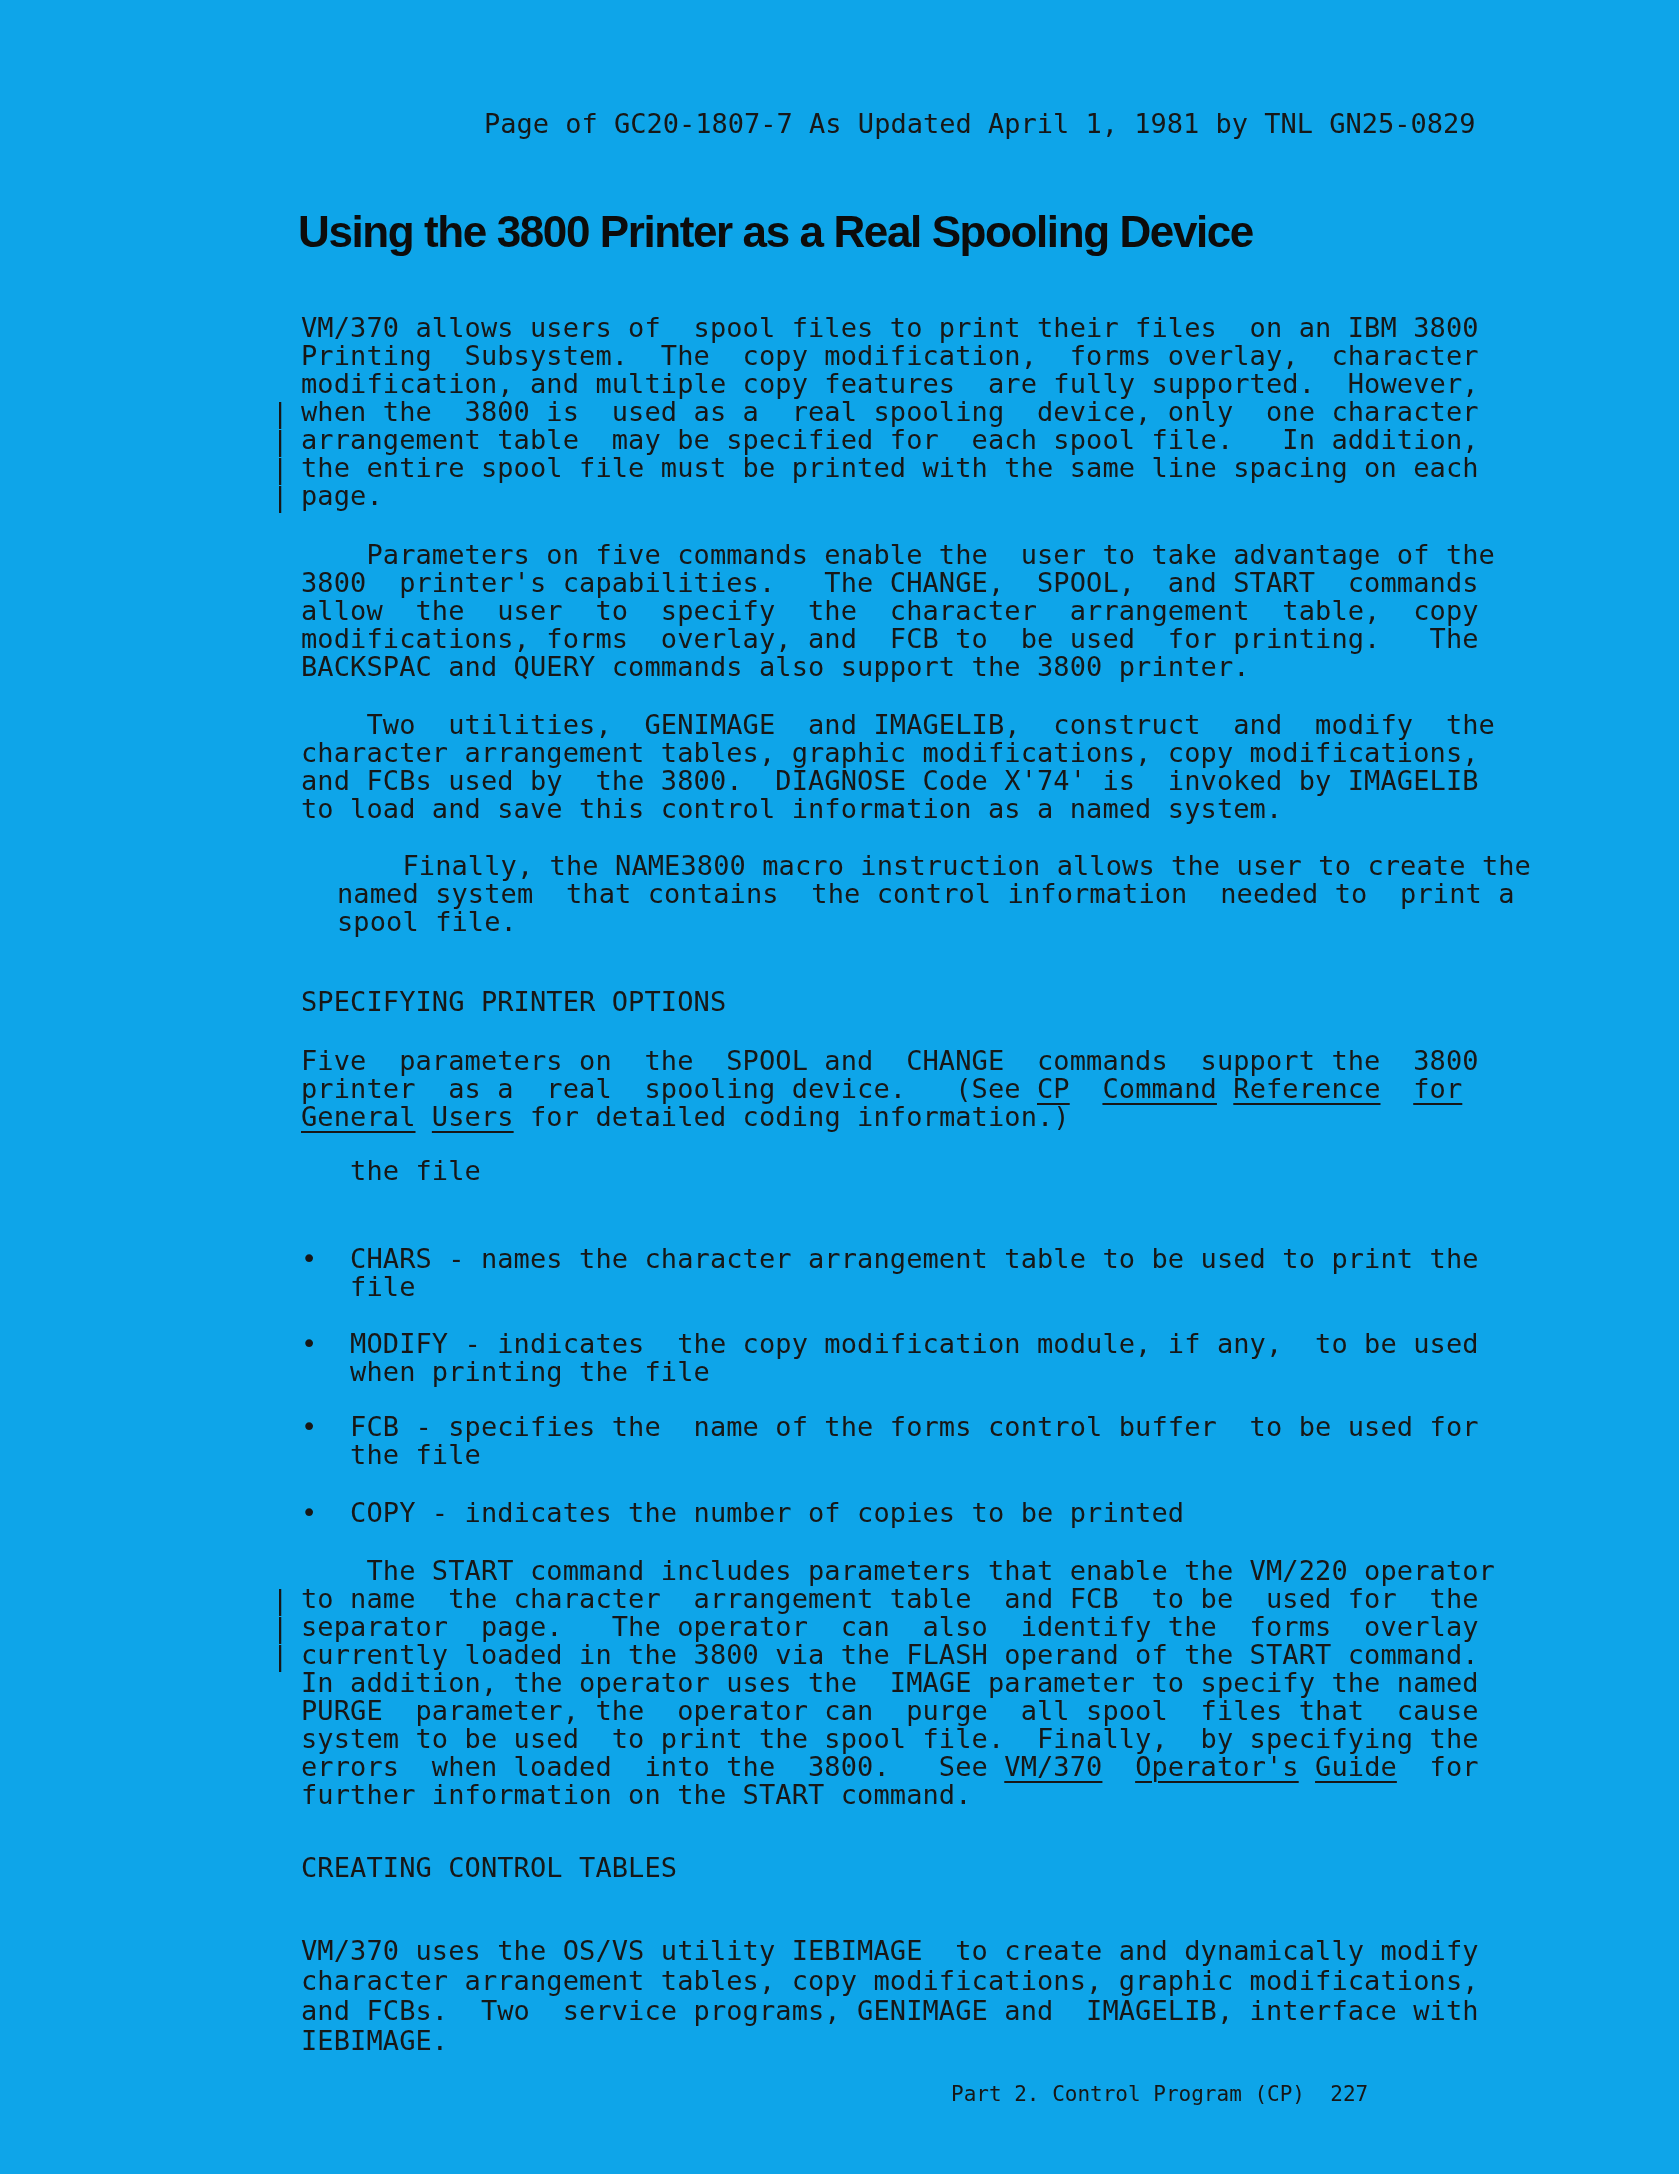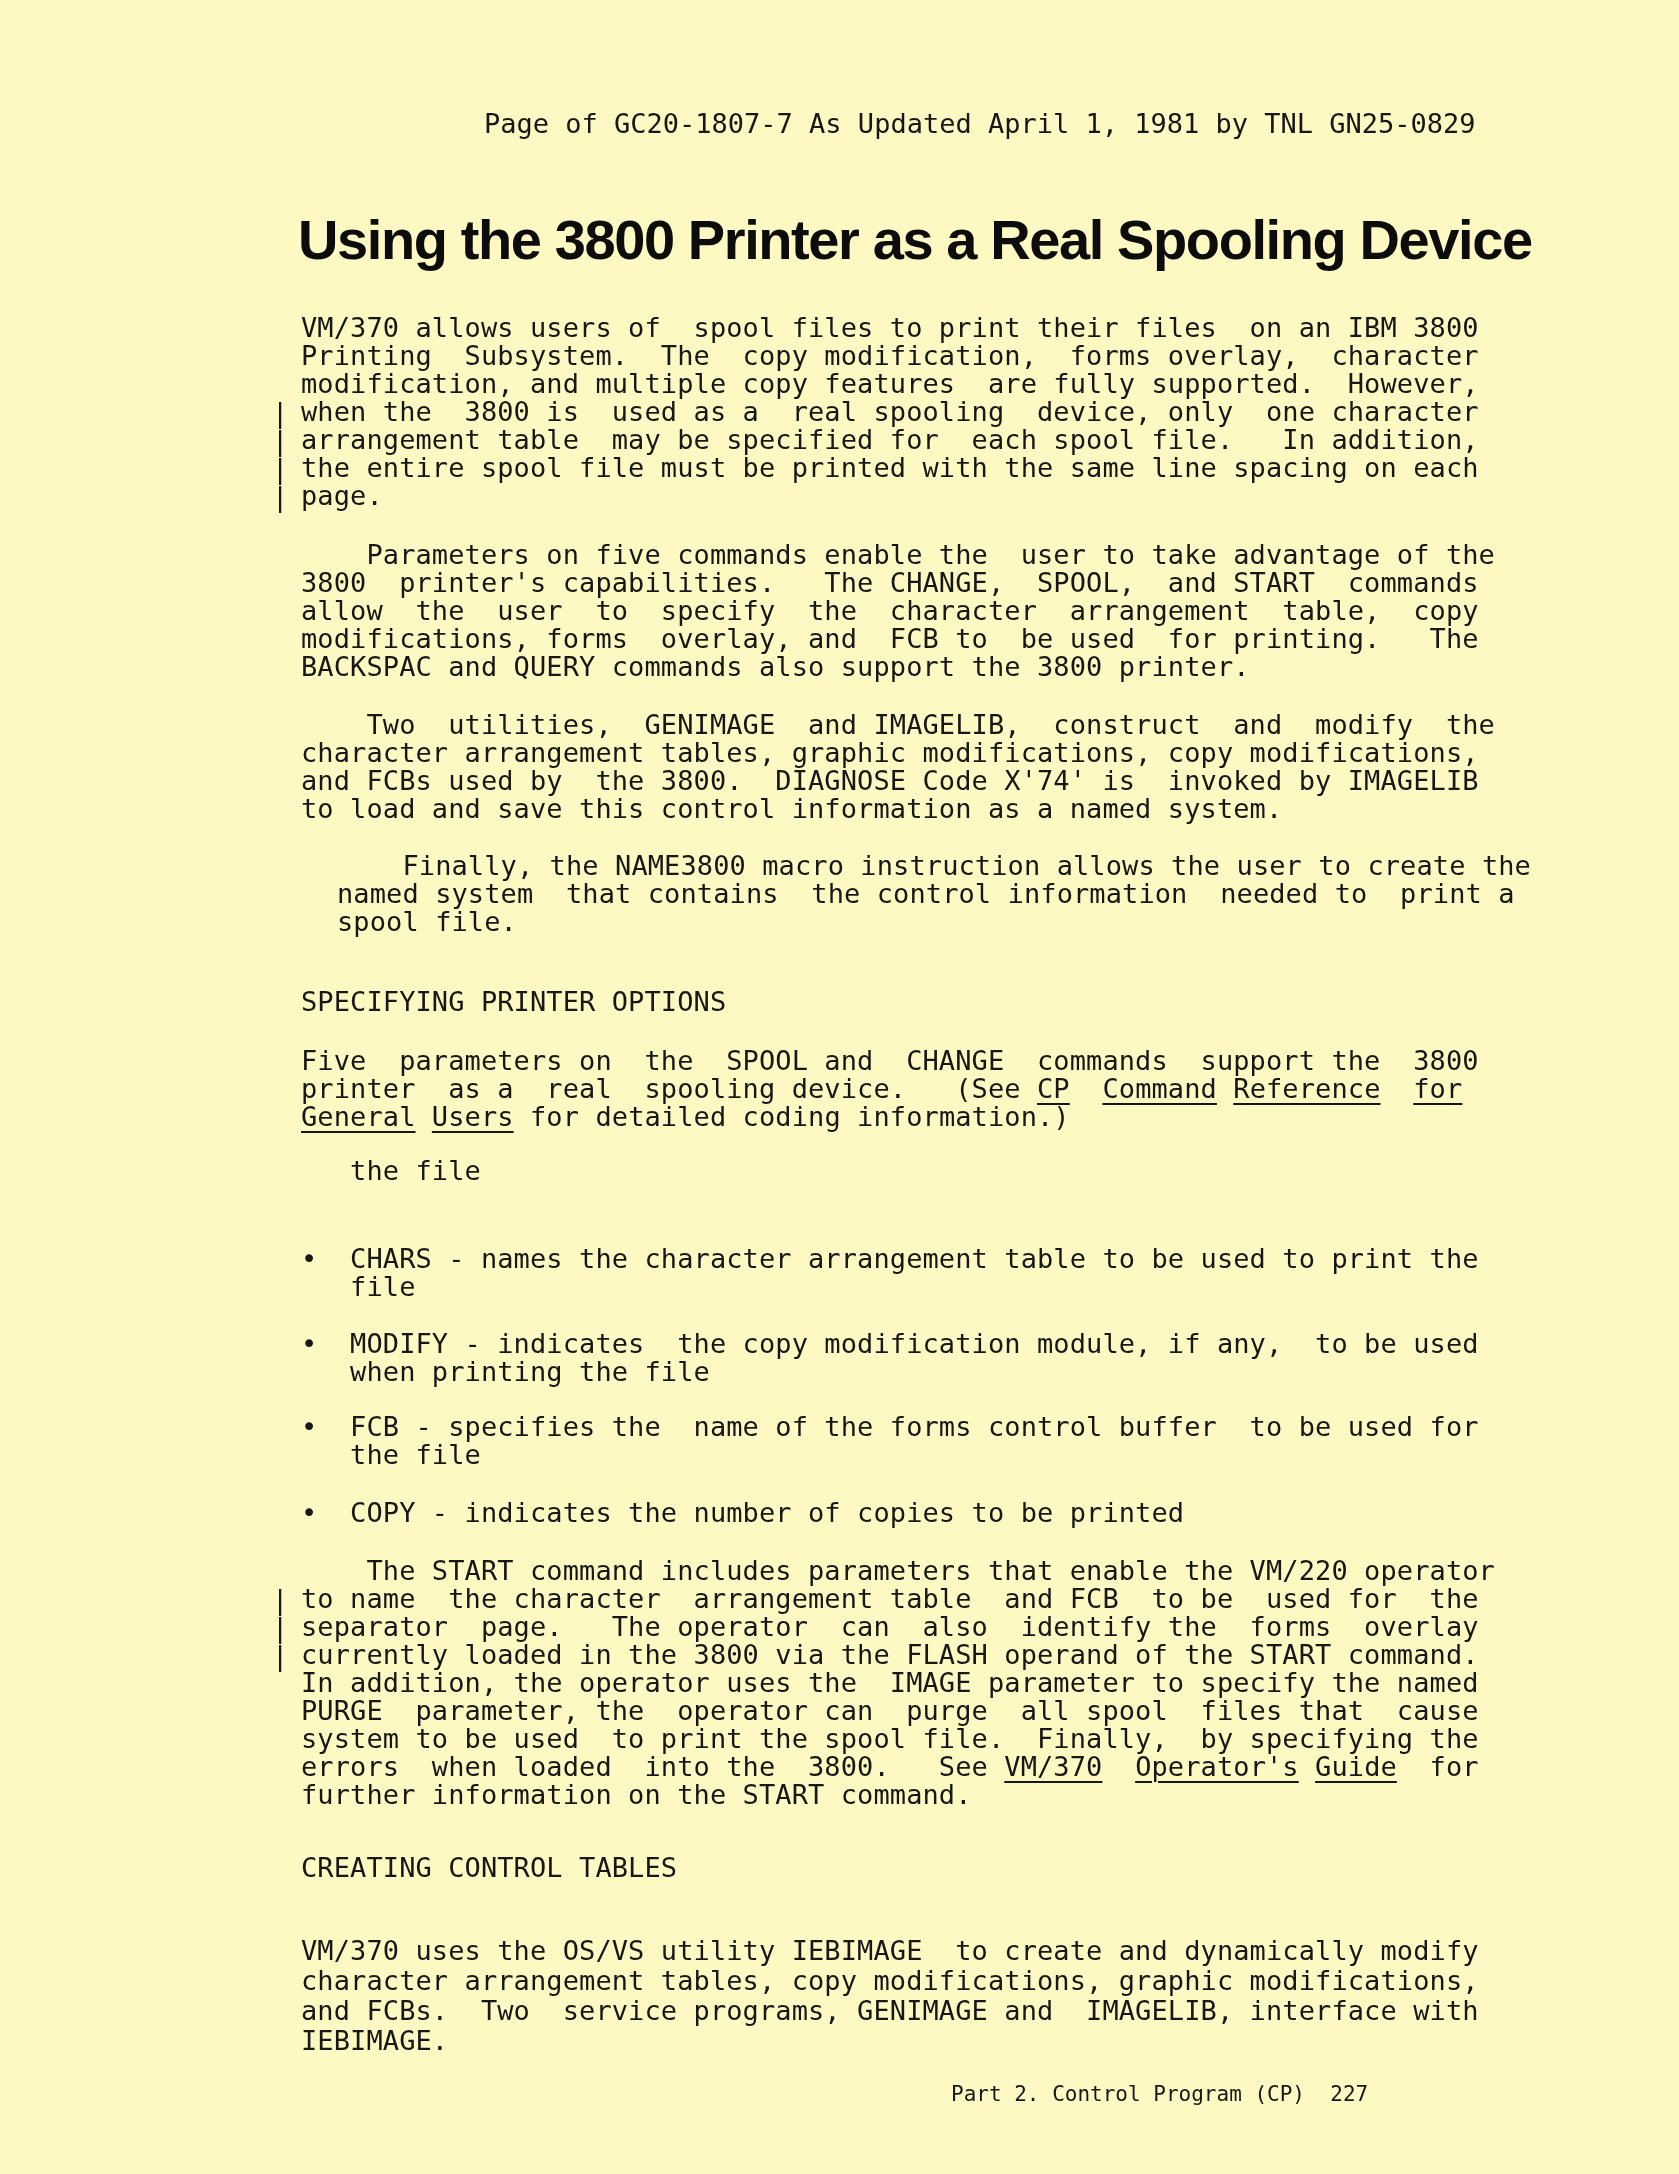--- a/index.html
+++ b/index.html
@@ -1,32 +1,32 @@
 <!DOCTYPE html>
 <html style="font-size:15px"><head>
 <meta charset="utf-8">
 <style>
   html,body{margin:0;padding:0;background:#d9d9d9;}
   .page{
     position:relative;
     width:1680px;height:2174px;
-    background:#fef9c3;
+    background:#0ea5e9;
     font-family:"DejaVu Sans Mono",monospace;
     color:#171717;
     overflow:hidden;
   }
   .running-header{
     position:absolute;left:484px;top:109px;
     font-size:27px;line-height:30px;white-space:pre;
     data:;
   }
   .title{
     position:absolute;left:298px;top:207px;margin:0;
     font-family:"Liberation Sans",sans-serif;
-    font-weight:bold;font-size:56px;letter-spacing:-1.4px;
+    font-weight:bold;font-size:44px;letter-spacing:-1.4px;
     color:#0c0c0c;white-space:pre;
   }
   .block{position:absolute;left:301px;}
   .line{
     position:relative;
     white-space:pre;
     font-size:27px;line-height:28px;height:28px;
     letter-spacing:0.1px;
   }
   .heading-block .line{font-size:27px;}

